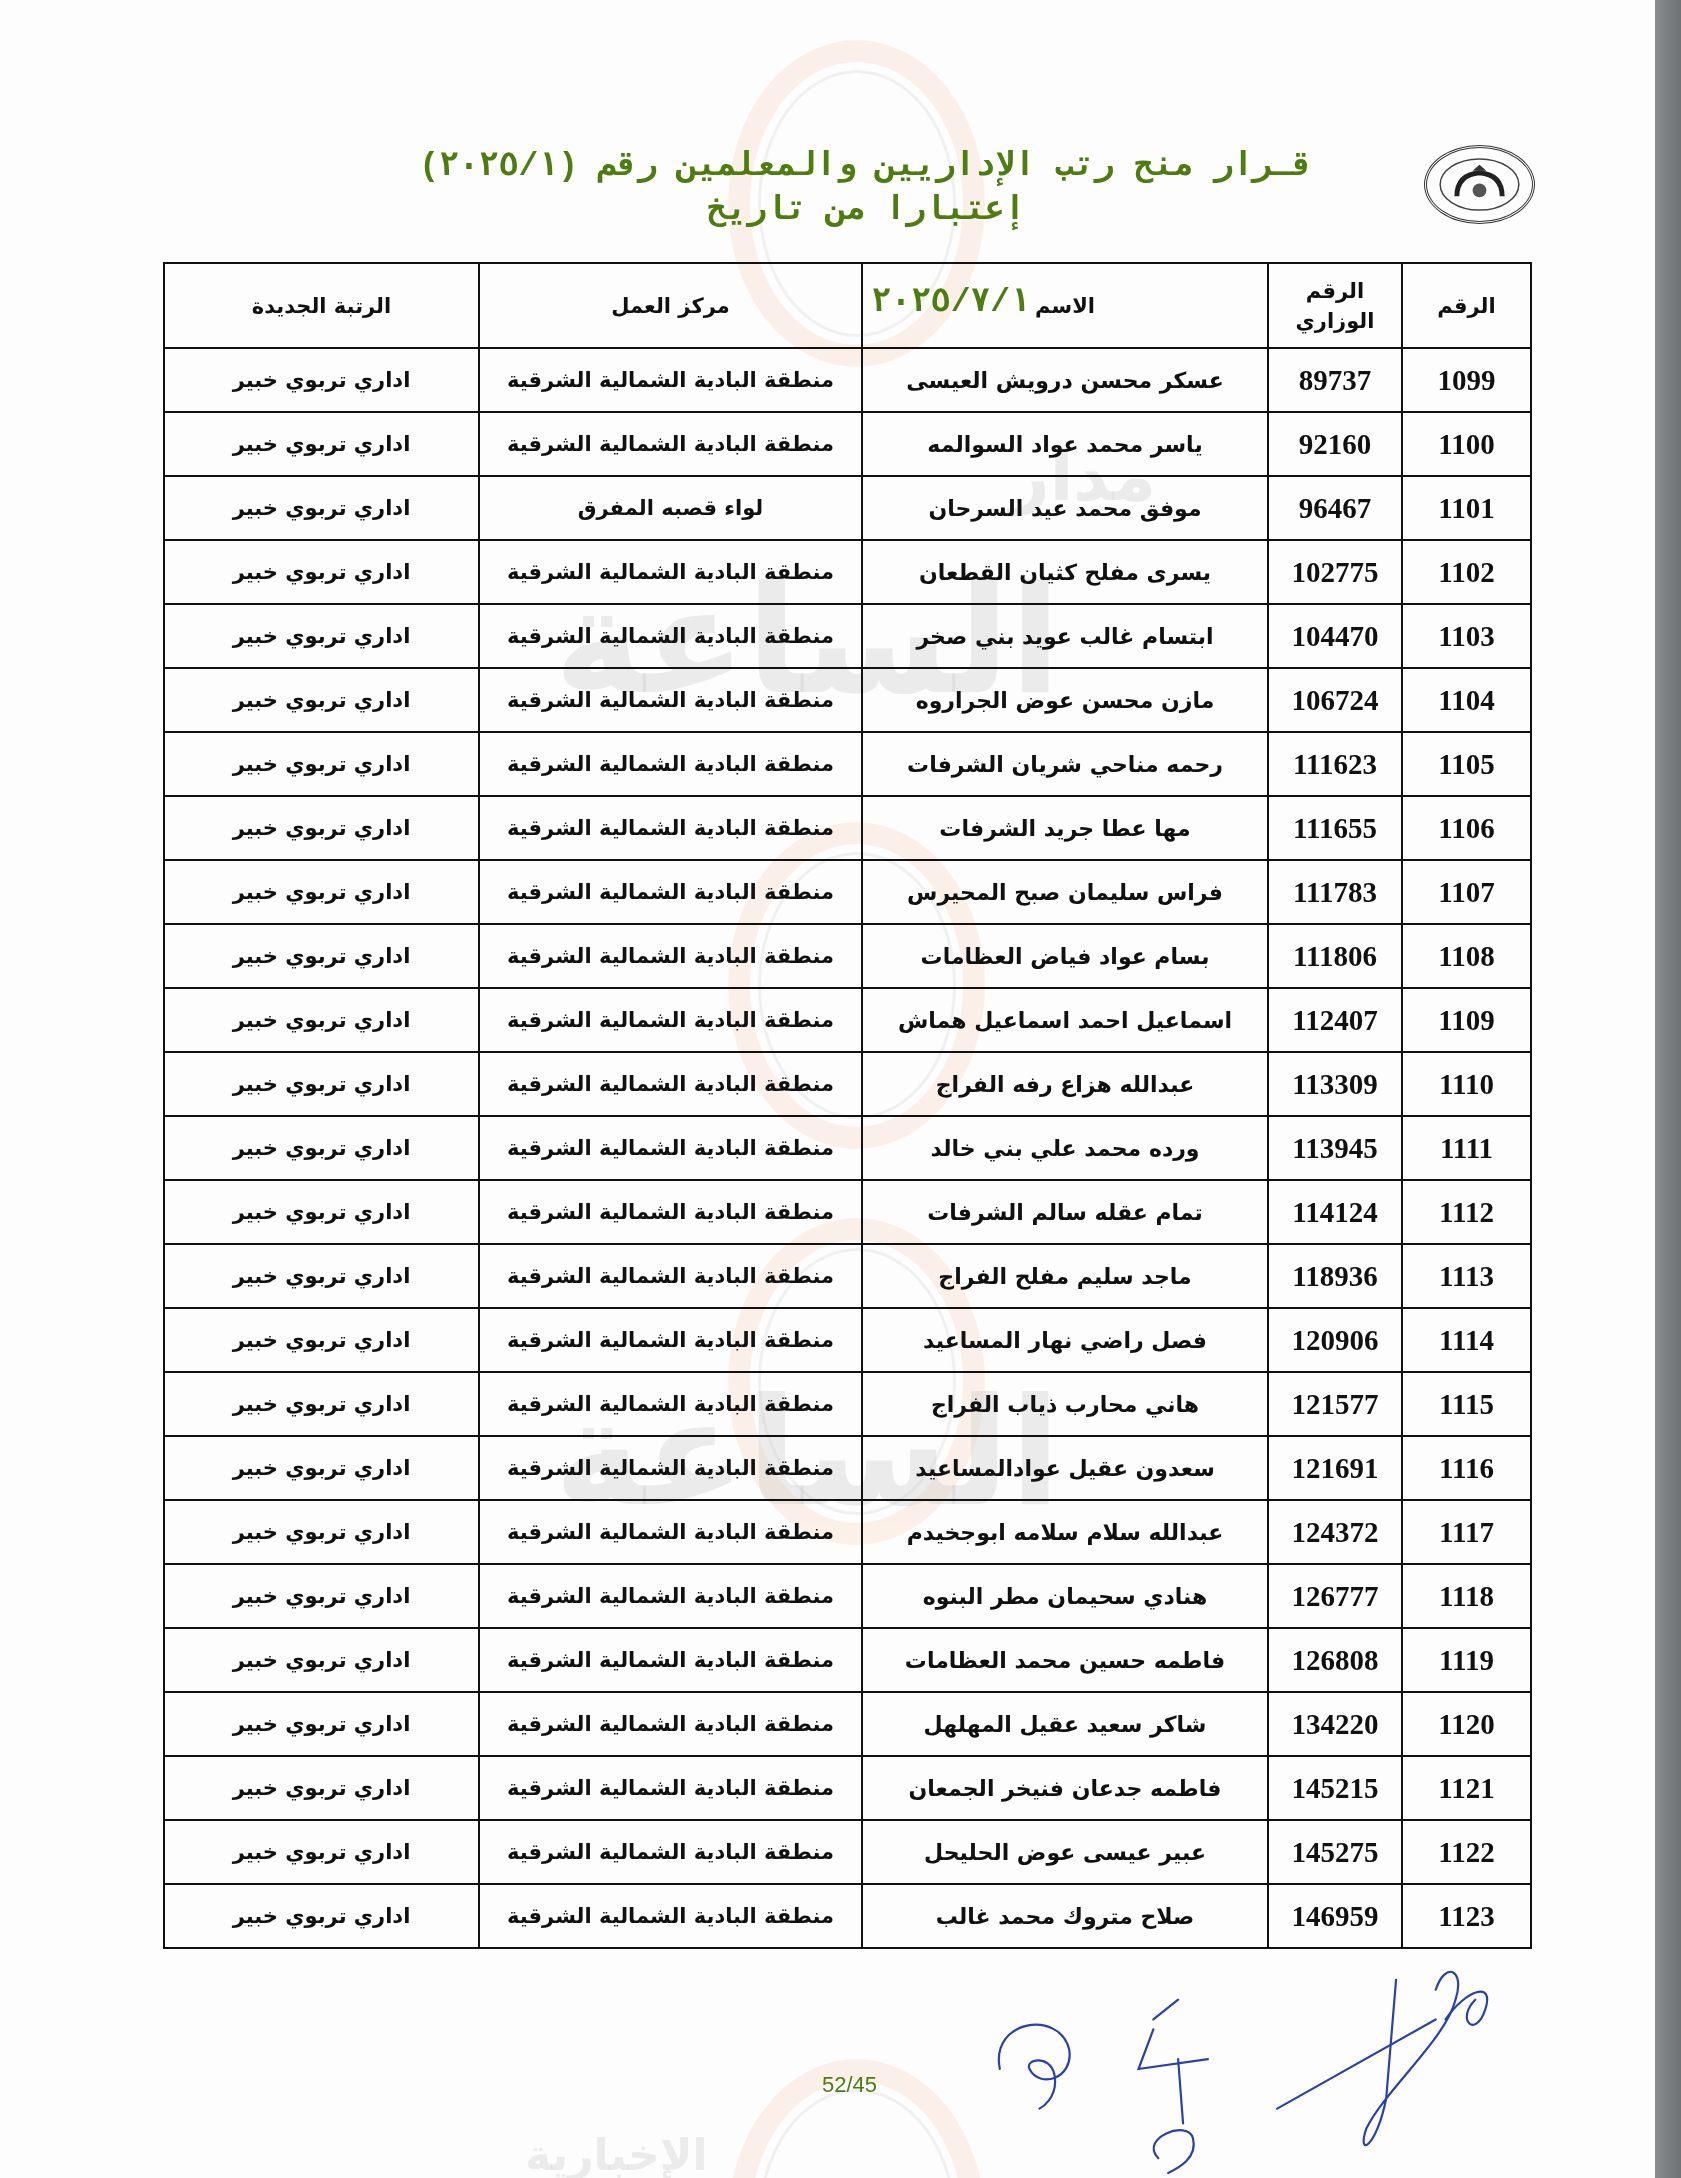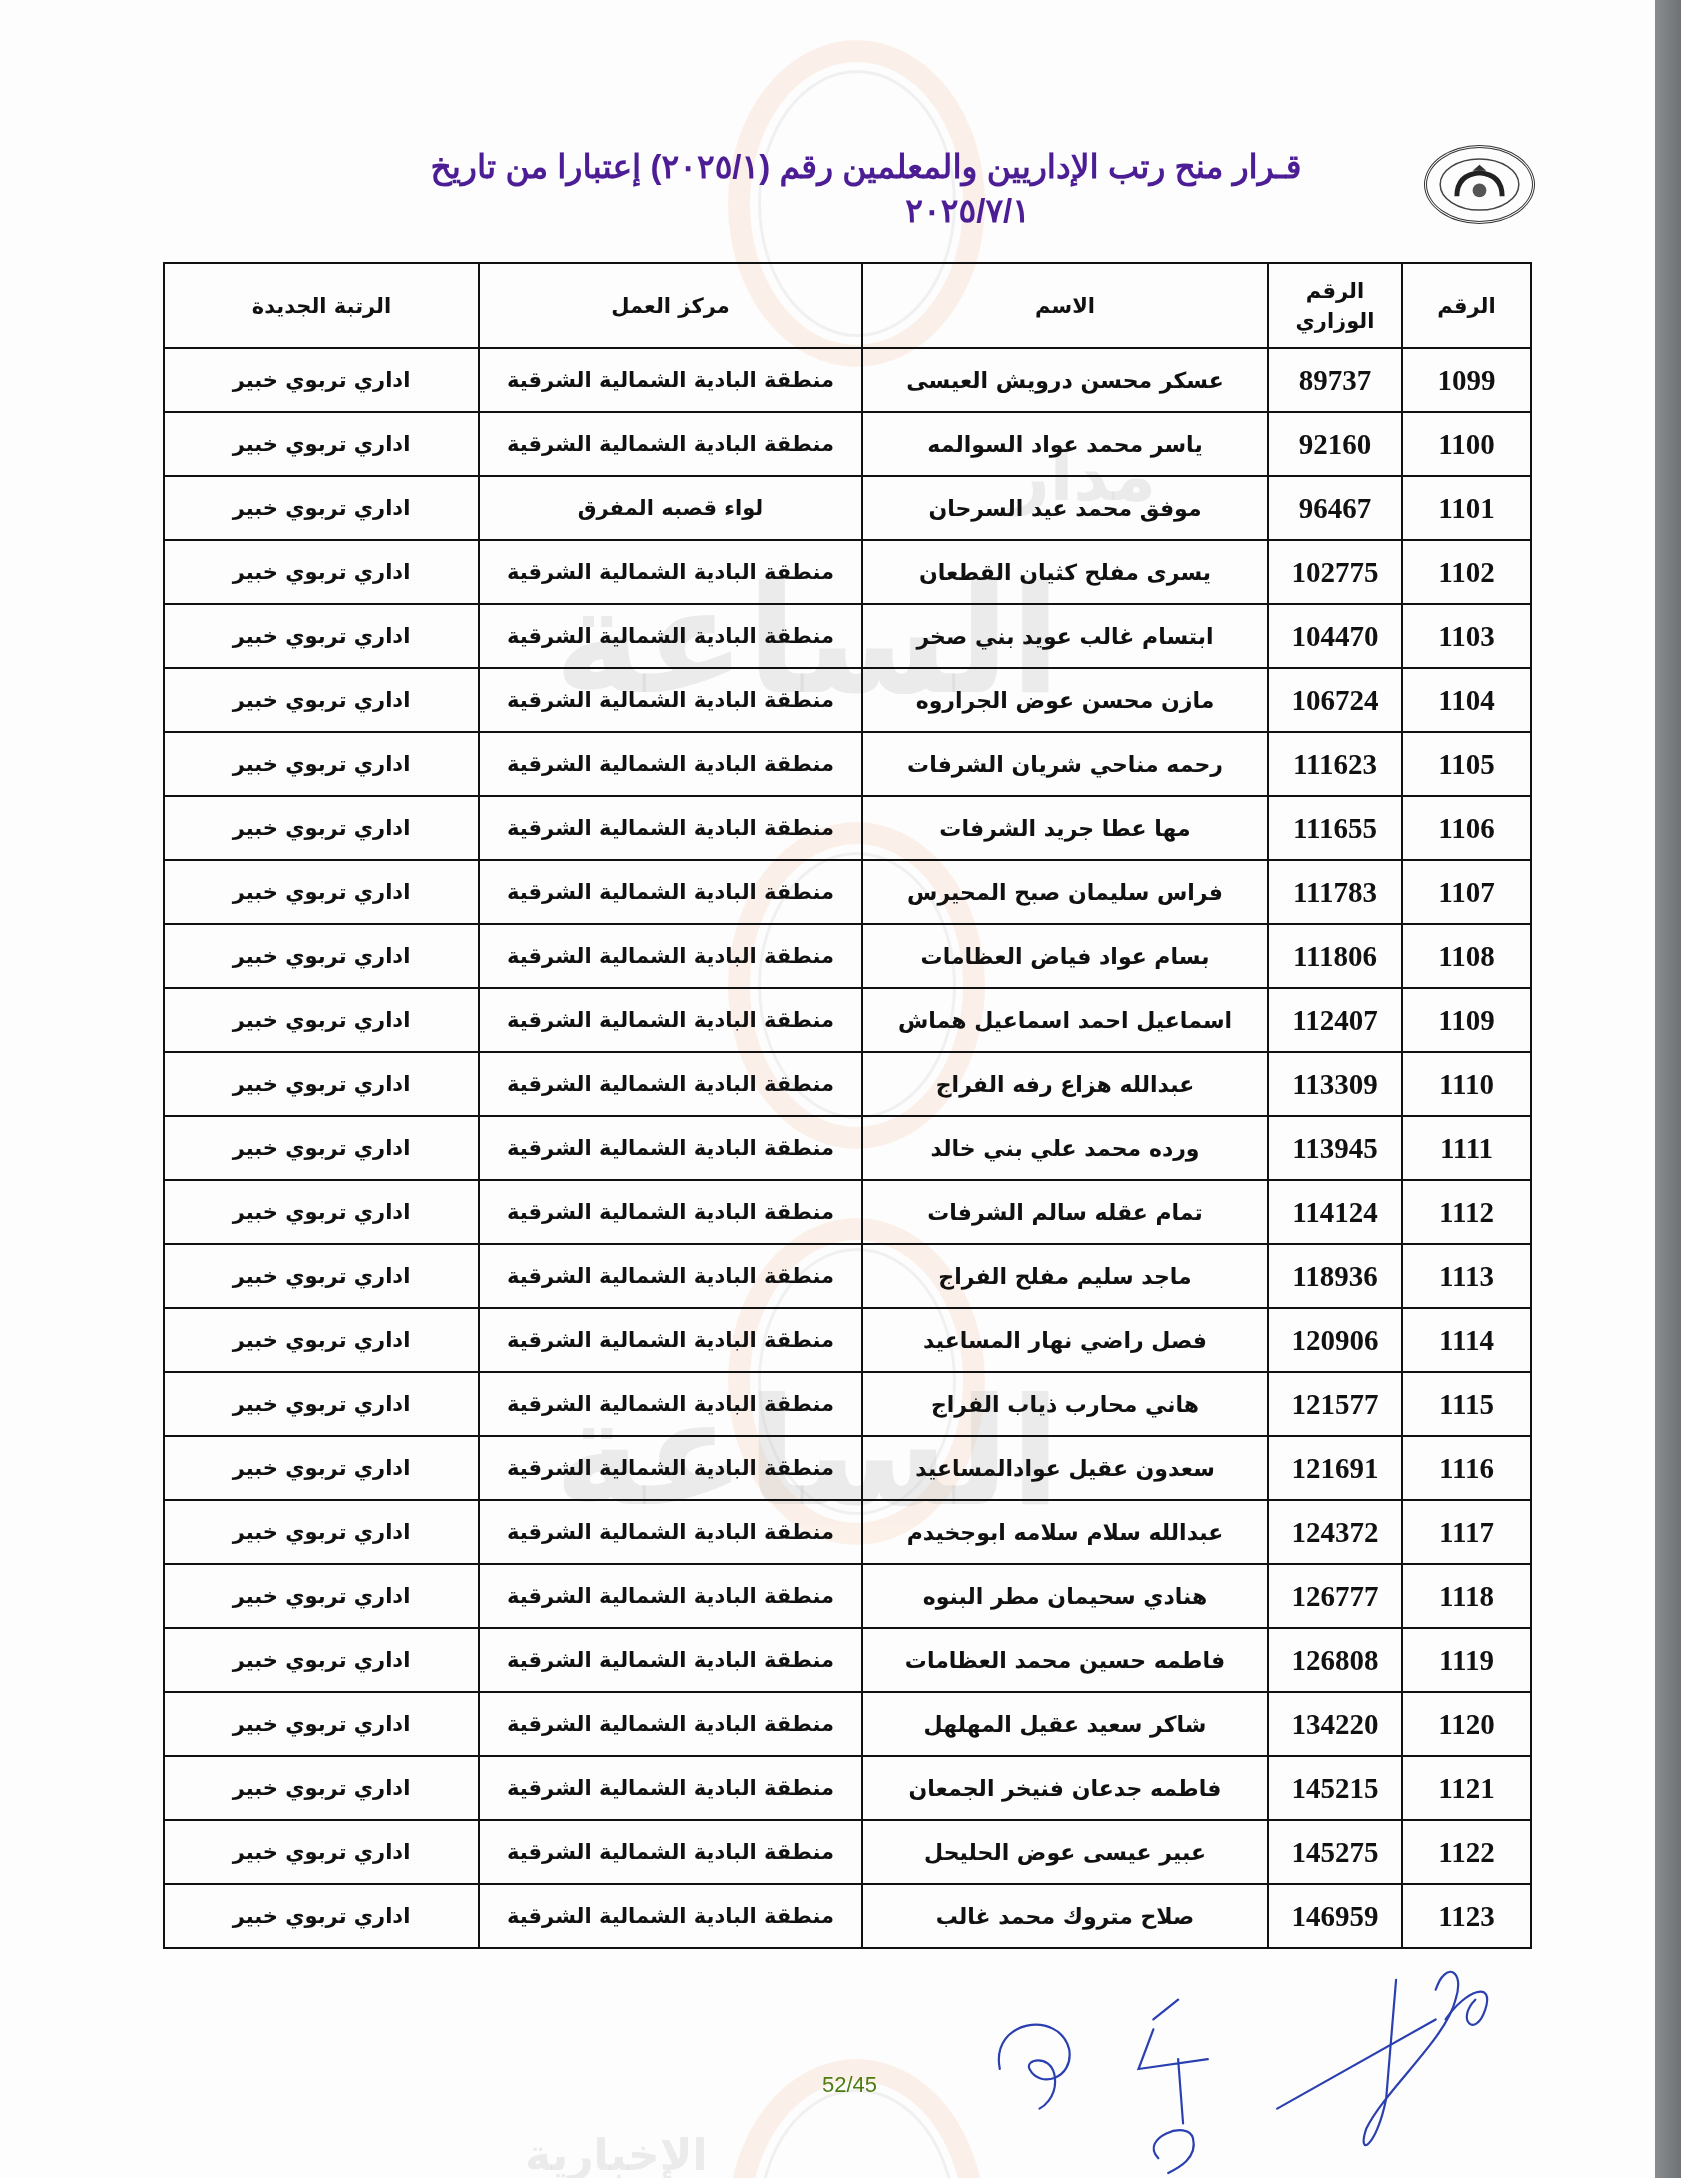--- a/index.html
+++ b/index.html
@@ -33,22 +33,22 @@
     position: absolute; left: 149px; top: 139px; width: 1386px; height: 119px;
   }
   .logo {
     position: absolute; right: 0; top: 6px; width: 111px; height: 79px;
     border: 3px double #333; border-radius: 50%; box-sizing: border-box;
     display: flex; align-items: center; justify-content: center;
   }
   .title {
     position: absolute; right: 149px; top: 6px; width: 1040px;
     direction: rtl; text-align: center;
-    font-family: Liberation Sans, sans-serif; font-weight: bold;
-    font-size: 33px; line-height: 44px; color: #4c1d95;
+    font-family: Liberation Mono, monospace; font-weight: bold;
+    font-size: 33px; line-height: 44px; color: #4d7c0f;
   }
   table.grid {
     position: absolute; left: 163px; top: 262px;
     width: 1366px; border-collapse: collapse; direction: rtl;
     table-layout: fixed;
   }
   table.grid th, table.grid td {
     border: 2px solid #111; text-align: center; vertical-align: middle;
     color: #111; padding: 0 8px; overflow: hidden; white-space: nowrap;
   }
@@ -108,21 +108,21 @@
   <div class="logo">
     <svg width="89" height="59" viewBox="0 0 90 60">
       <ellipse cx="45" cy="30" rx="40" ry="26" fill="none" stroke="#444" stroke-width="1.5"></ellipse>
       <path d="M22 42 Q22 20 45 18 Q68 20 68 42" fill="none" stroke="#222" stroke-width="5"></path>
       <circle cx="45" cy="36" r="7" fill="#555"></circle>
       <path d="M38 16 L45 10 L52 16 Z" fill="#333"></path>
     </svg>
   </div>
   <div class="title">
     <div>قـرار منح رتب الإداريين والمعلمين رقم (٢٠٢٥/١) إعتبارا من تاريخ</div>
-    <div style="text-align:right; padding-right:356px;">٢٠٢٥/٧/١</div>
+    <div style="text-align:right; padding-right:356px;margin-top:48px;">٢٠٢٥/٧/١</div>
   </div>
 </div>
 
 <table class="grid">
   <colgroup>
     <col style="width:129px">
     <col style="width:134px">
     <col style="width:406px">
     <col style="width:383px">
     <col style="width:315px">

